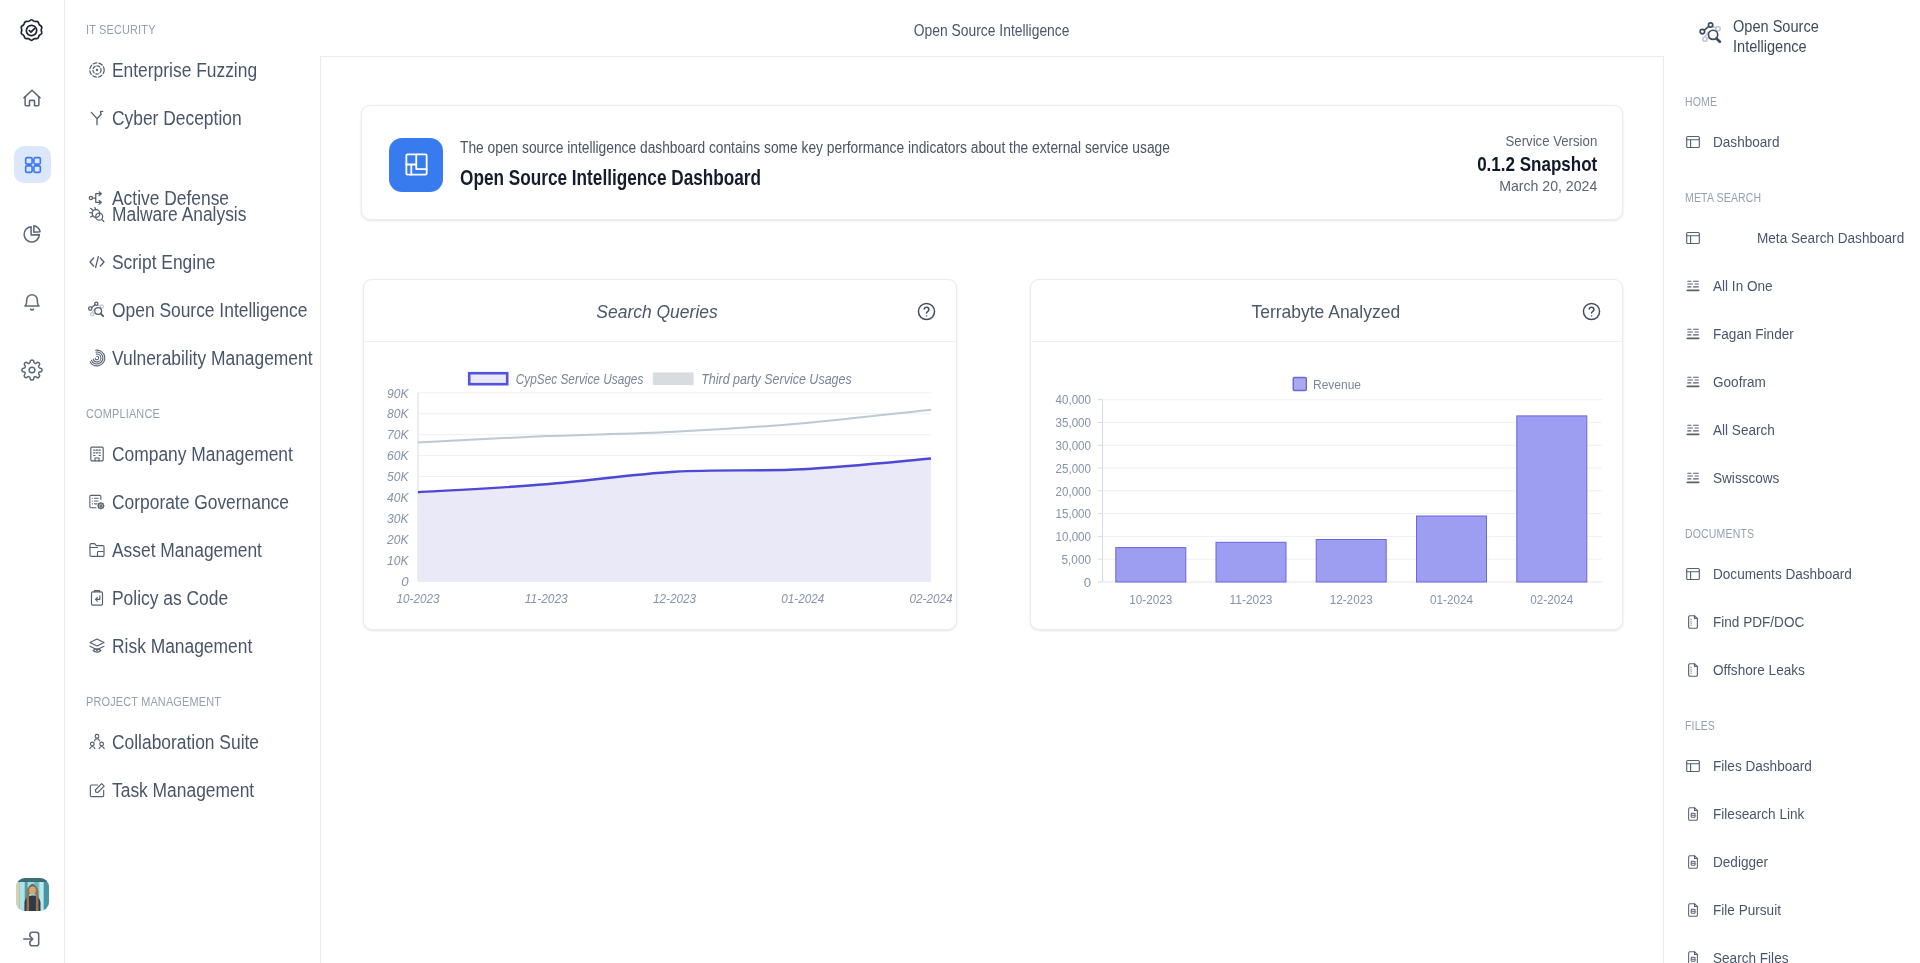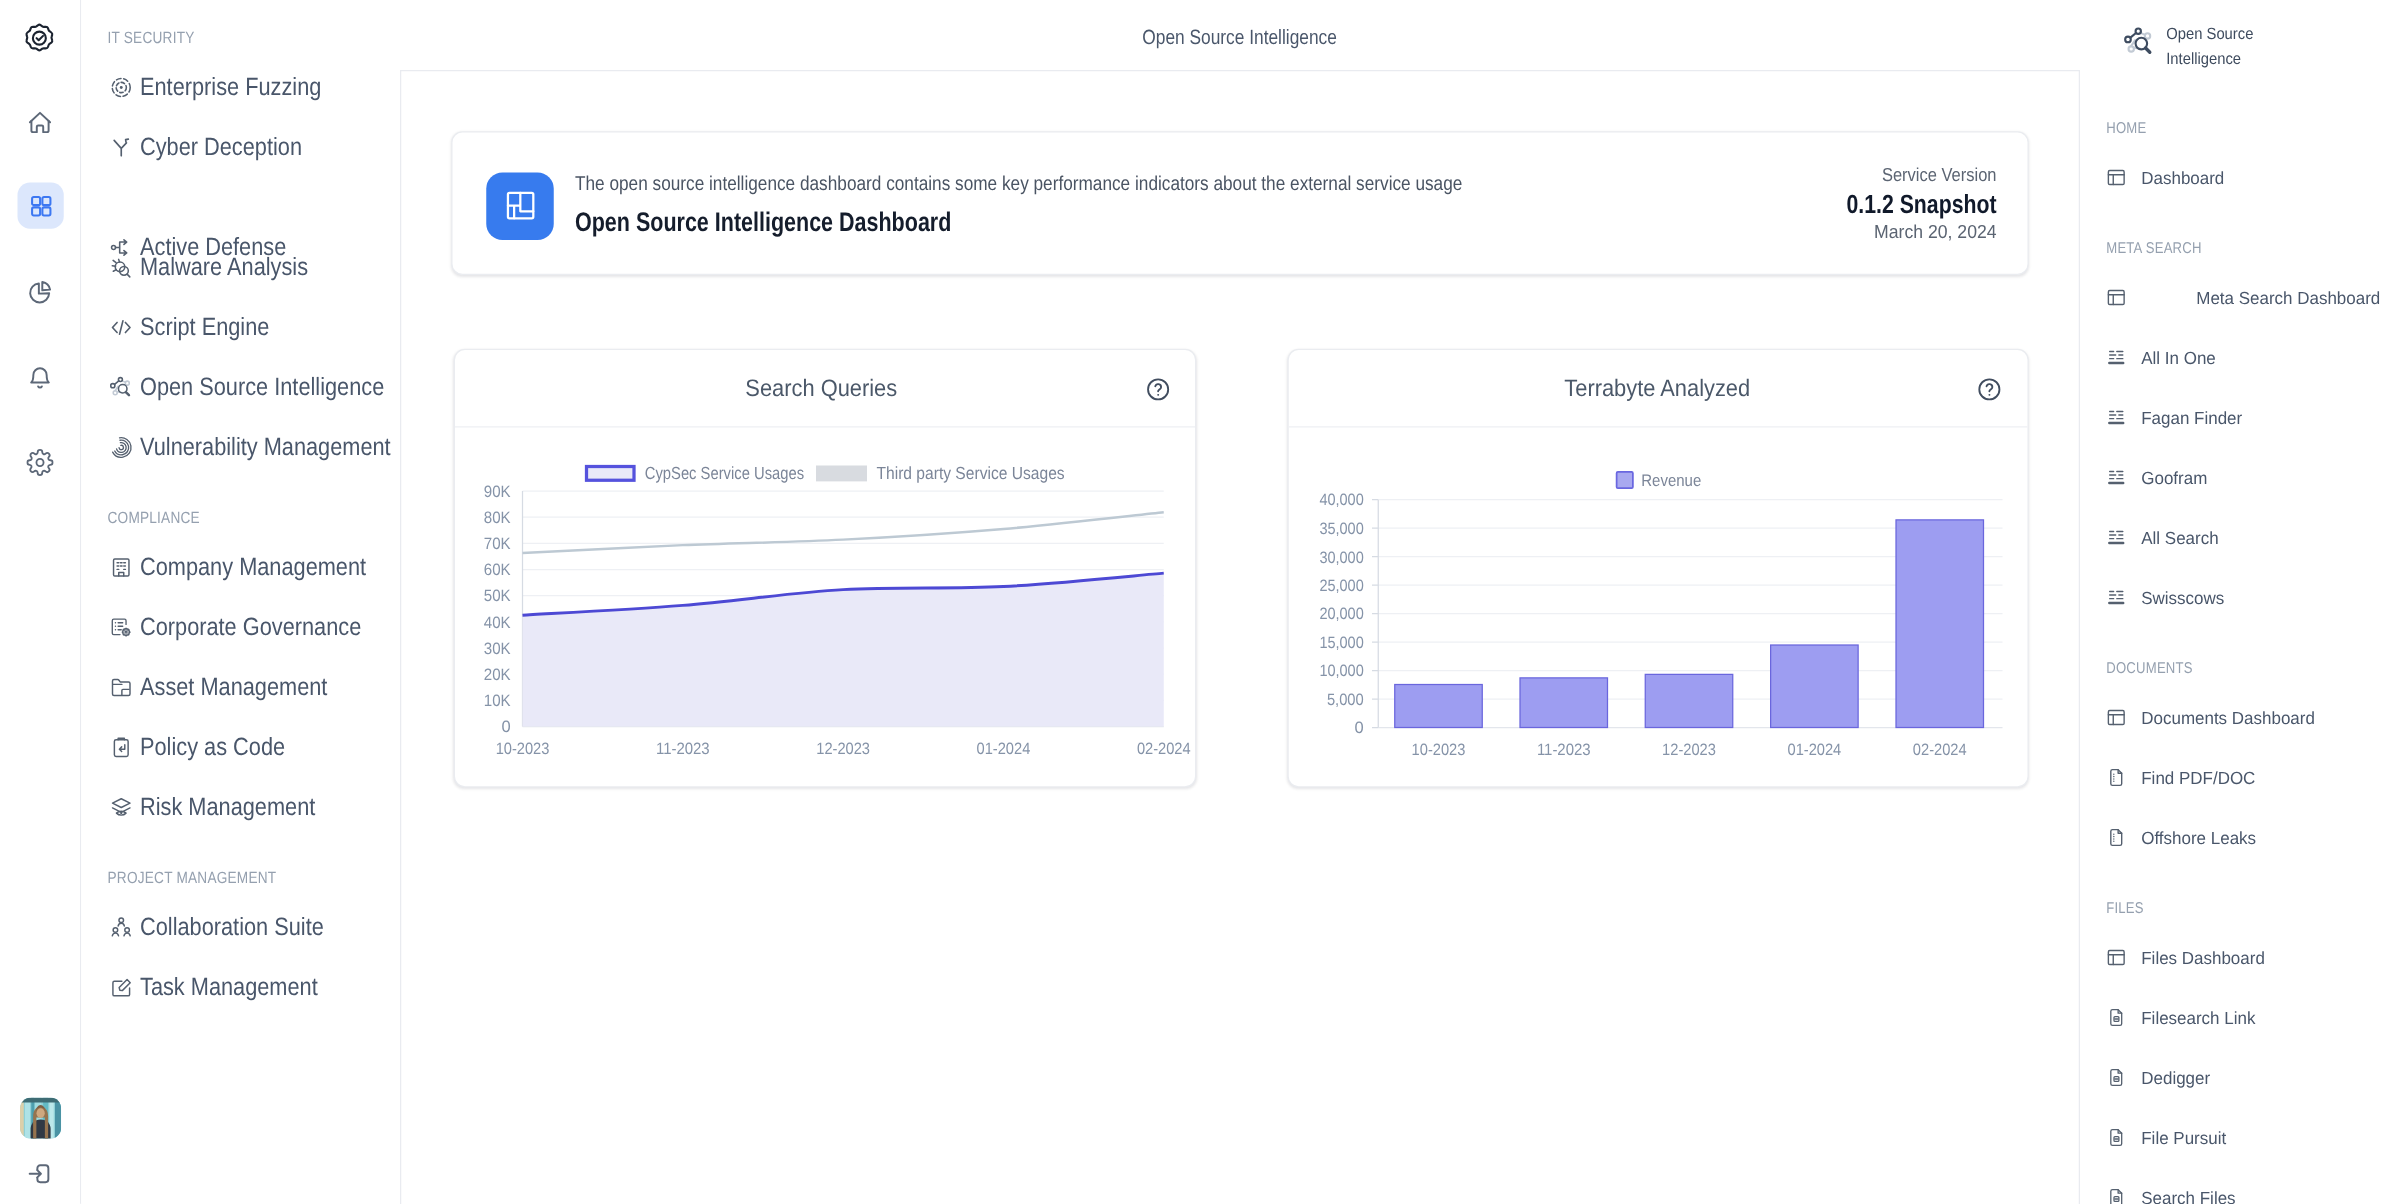--- a/index.html
+++ b/index.html
@@ -259,21 +259,21 @@
           </g>
         </svg></div>
       <div class="abs" style="left:98px;top:60px;font-size:21.5px;font-weight:bold;color:#151d2c;"><span class="sx" style="transform:scaleX(.80);">Open Source Intelligence Dashboard</span></div>
       <div class="abs" style="left:98px;top:33px;font-size:16px;color:#4a5463;"><span class="sx" style="transform:scaleX(.861);">The open source intelligence dashboard contains some key performance indicators about the external service usage</span></div>
       <div class="abs" style="right:25px;top:26px;text-align:right;">
         <div style="font-size:15px;color:#5b6472;line-height:18px;"><span class="sx" style="transform:scaleX(.88);transform-origin:100% 50%;">Service Version</span></div>
         <div style="font-size:21px;font-weight:bold;color:#10192a;line-height:27px;"><span class="sx" style="transform:scaleX(.81);transform-origin:100% 50%;">0.1.2 Snapshot</span></div>
         <div style="font-size:15px;color:#5b6472;line-height:18px;"><span class="sx" style="transform:scaleX(.94);transform-origin:100% 50%;">March 20, 2024</span></div>
       </div>
     </div>
-<div class="card" id="chart1" style="left:42px;top:222px;width:594px;height:351px;">
+<div class="card" id="chart1" style="left:42px;top:222px;width:594px;height:351px;font-style:italic;">
       <div class="ctitle" style="left:-3px;"><span class="sx">Search Queries</span></div>
       <div class="help" style="left:552px;"><svg width="21" height="21" viewBox="0 0 24 24" fill="none">
           <g stroke="#414d5f" stroke-width="1.7" stroke-linecap="round" stroke-linejoin="round">
             <circle cx="12" cy="12" r="9.2"></circle>
             <path d="M9.4 9.2a2.7 2.7 0 0 1 5.3.9c0 1.8-2.7 2.2-2.7 3.6"></path>
             <path d="M12 17h.1"></path>
           </g>
         </svg></div>
       <div class="cdiv"></div>
       <svg width="594" height="288" viewBox="0 0 594 288" style="position:absolute;left:0;top:62px;" font-family="Liberation Sans, sans-serif">
@@ -374,21 +374,21 @@
             <circle cx="6.2" cy="17" r="1.9"></circle>
             <path d="M12.4 5.4l3.6 1.6M6 15.2l3-4.4M7.9 16l4.5.8"></path>
           </g>
           <circle cx="11.2" cy="4.4" r="1.9"></circle>
           <circle cx="3.9" cy="10.3" r="2"></circle>
           <path d="M9.6 5.7L5.6 9"></path>
           <circle cx="13.4" cy="13.2" r="4.1"></circle>
           <path d="M16.4 16.4l3 3" stroke-width="2.4"></path>
         </g>
       </svg></div>
-    <div class="abs" style="left:69px;top:17px;font-size:13px;line-height:20px;color:#3e4b5e;"><span class="sx" style="transform:scaleX(.91);">Open Source</span><br><span class="sx" style="transform:scaleX(.91);">Intelligence</span></div>
+    <div class="abs" style="left:69px;top:17px;font-size:16px;line-height:20px;color:#3e4b5e;"><span class="sx" style="transform:scaleX(.91);">Open Source</span><br><span class="sx" style="transform:scaleX(.91);">Intelligence</span></div>
     <div class="rlab" style="top:95px;"><span class="sx">HOME</span></div>
     <div class="ritem" style="top:130px;">
       <svg width="18" height="18" viewBox="0 0 24 24" fill="none">
         <g stroke="#55606f" stroke-width="1.5" stroke-linecap="round" stroke-linejoin="round">
           <rect x="3.6" y="4.6" width="16.8" height="14.8" rx="1.4"></rect>
           <path d="M3.6 9h16.8M8.8 9v10.4"></path>
         </g>
       </svg>
       <span class="sx">Dashboard</span>
     </div>

